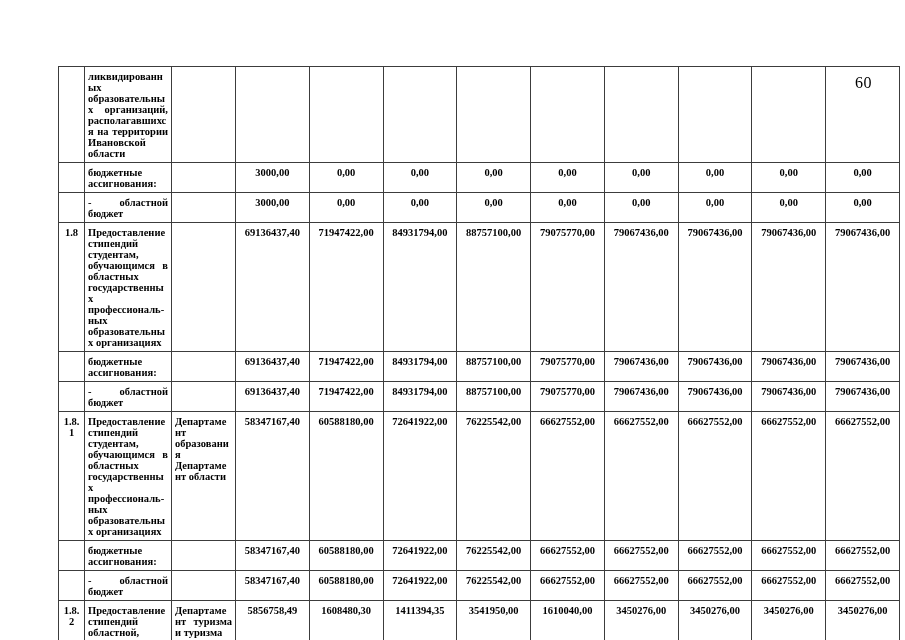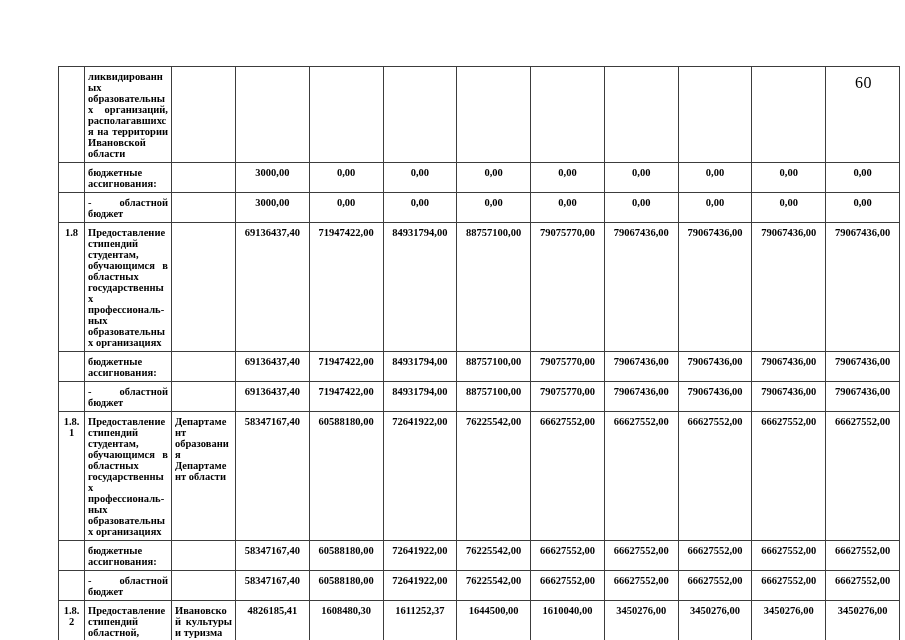--- a/index.html
+++ b/index.html
@@ -173,25 +173,25 @@
         <td class="c-val">76225542,00</td>
         <td class="c-val">66627552,00</td>
         <td class="c-val">66627552,00</td>
         <td class="c-val">66627552,00</td>
         <td class="c-val">66627552,00</td>
         <td class="c-val">66627552,00</td>
       </tr>
       <tr>
         <td class="c-num">1.8.2</td>
         <td class="c-name">Предоставление стипендий областной,</td>
-        <td class="c-dept">Ивановской культуры и туризма</td>
-        <td class="c-val">4826185,41</td>
+        <td class="c-dept">Департамент туризма и туризма</td>
+        <td class="c-val">5856758,49</td>
         <td class="c-val">1608480,30</td>
-        <td class="c-val">1611252,37</td>
-        <td class="c-val">1644500,00</td>
+        <td class="c-val">1411394,35</td>
+        <td class="c-val">3541950,00</td>
         <td class="c-val">1610040,00</td>
         <td class="c-val">3450276,00</td>
         <td class="c-val">3450276,00</td>
         <td class="c-val">3450276,00</td>
         <td class="c-val">3450276,00</td>
       </tr>
     </tbody>
 </table>
 
 </body></html>

